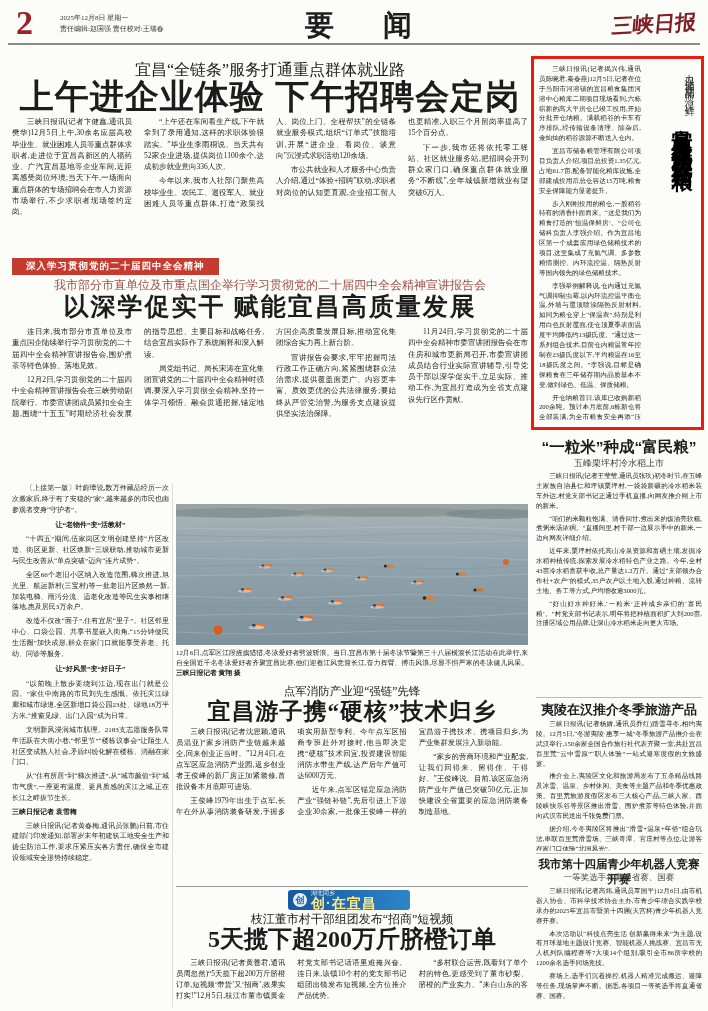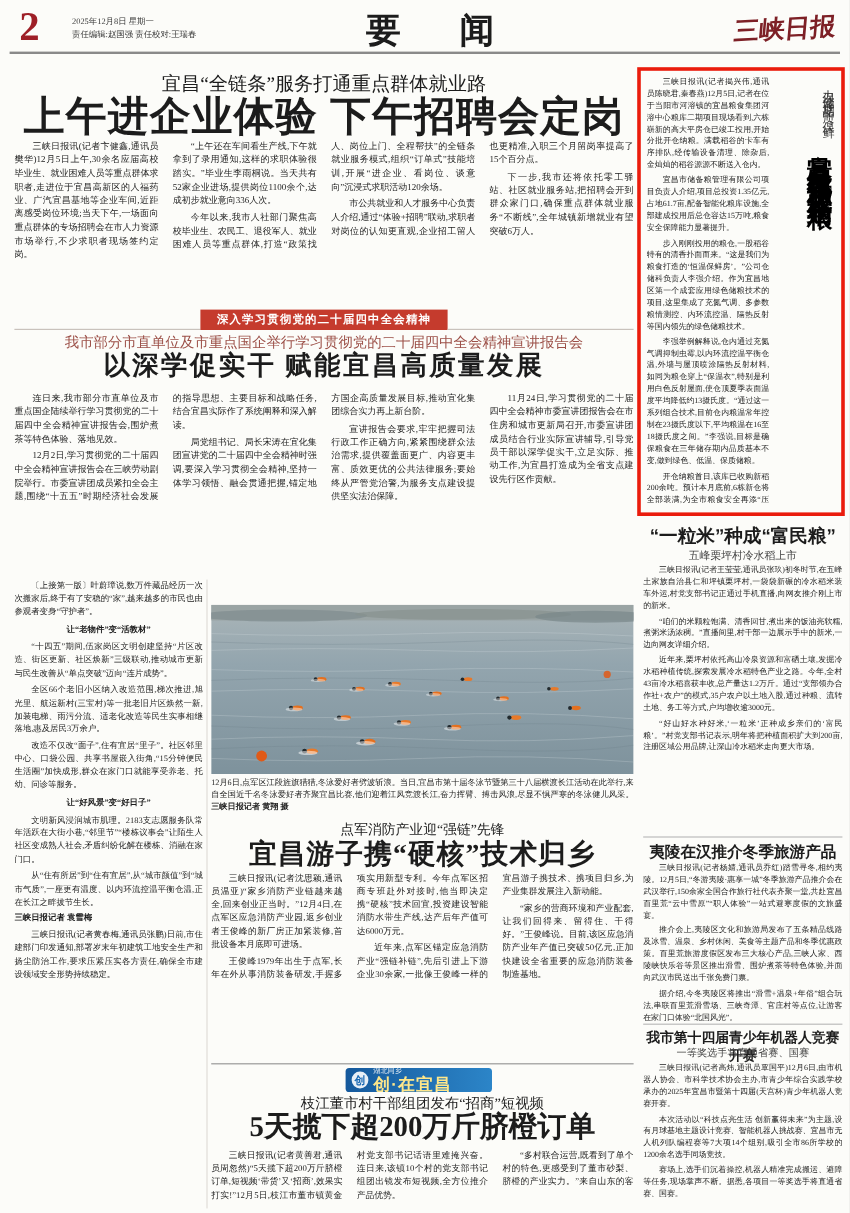--- a/index.html
+++ b/index.html
@@ -8,21 +8,21 @@
   .abs{position:absolute;}
   .sans{font-family:"Liberation Sans","DejaVu Sans",sans-serif;}
   .center{text-align:center;}
   .bold{font-weight:bold;}
   .cols{column-gap:12px;text-align:justify;}
   .body-text{text-align:justify;}
   .body-text p{margin:0 0 3px 0;text-indent:2em;line-height:inherit;}
   .body-text p.sub{text-indent:0;text-align:center;font-weight:bold;margin:4px 0;}
   .body-text p.byline{text-indent:0;text-align:left;font-weight:bold;}
   .hairline{background:#9a9a9a;height:1px;}
-  .banner-row{display:flex;align-items:flex-end;}
+  .banner-row{display:flex;align-items:flex-start;flex-direction:column;}
   .banner-row .line{flex:1;height:1px;background:#c9c2bc;}
   .red-banner{color:#fff;font-size:9.5px;font-weight:bold;padding:2px 14px;letter-spacing:1px;}
   .vertical{writing-mode:vertical-rl;}
   .redbox{box-sizing:border-box;display:flex;}
   .caption{font-size:6.8px;line-height:1.5;text-align:justify;color:#222;}
   .caption .credit{font-weight:bold;white-space:nowrap;}
   .ad{display:flex;align-items:center;border-radius:3px;color:#fff;overflow:hidden;
       font-family:"Liberation Sans","DejaVu Sans",sans-serif;}
   .ad .emblem{width:14px;height:14px;border-radius:50%;background:#fff;opacity:.9;margin:0 4px 0 5px;
       display:flex;align-items:center;justify-content:center;color:#1a6ab5;font-size:9px;font-weight:bold;}
@@ -52,38 +52,39 @@
     <p>下一步,我市还将依托零工驿站、社区就业服务站,把招聘会开到群众家门口,确保重点群体就业服务“不断线”,全年城镇新增就业有望突破6万人。</p>
   </div>
 
   <div class="abs banner-row" style="left:12px;top:258px;width:516px;">
     <div class="line"></div>
     <div class="red-banner sans" style="background:#c53b2d;">深入学习贯彻党的二十届四中全会精神</div>
     <div class="line"></div>
   </div>
 
   <div class="abs center" style="left:12px;top:277px;width:516px;font-size:12px;color:#9c5048;">我市部分市直单位及市重点国企举行学习贯彻党的二十届四中全会精神宣讲报告会</div>
-  <div class="abs center bold" style="left:12px;top:290px;width:516px;font-size:22px;letter-spacing:2px;">以深学促实干  赋能宜昌高质量发展</div>
+  <div class="abs center bold" style="left:12px;top:290px;width:516px;font-size:25px;letter-spacing:2px;">以深学促实干  赋能宜昌高质量发展</div>
   <div class="abs cols body-text" style="left:12px;top:326px;width:516px;height:150px;column-count:4;font-size:7.5px;line-height:1.5;overflow:hidden;">
     <p>连日来,我市部分市直单位及市重点国企陆续举行学习贯彻党的二十届四中全会精神宣讲报告会,围炉煮茶等特色体验、落地见效。</p>
     <p>12月2日,学习贯彻党的二十届四中全会精神宣讲报告会在三峡劳动剧院举行。市委宣讲团成员紧扣全会主题,围绕“十五五”时期经济社会发展的指导思想、主要目标和战略任务,结合宜昌实际作了系统阐释和深入解读。</p>
     <p>局党组书记、局长宋涛在宜化集团宣讲党的二十届四中全会精神时强调,要深入学习贯彻全会精神,坚持一体学习领悟、融会贯通把握,锚定地方国企高质量发展目标,推动宜化集团综合实力再上新台阶。</p>
     <p>宣讲报告会要求,牢牢把握司法行政工作正确方向,紧紧围绕群众法治需求,提供覆盖面更广、内容更丰富、质效更优的公共法律服务;要始终从严管党治警,为服务支点建设提供坚实法治保障。</p>
     <p>11月24日,学习贯彻党的二十届四中全会精神市委宣讲团报告会在市住房和城市更新局召开,市委宣讲团成员结合行业实际宣讲辅导,引导党员干部以深学促实干,立足实际、推动工作,为宜昌打造成为全省支点建设先行区作贡献。</p>
   </div>
 
   <div class="abs body-text" style="left:12px;top:483px;width:157px;height:524px;font-size:7px;line-height:1.55;overflow:hidden;">
     <p>〔上接第一版〕叶蔚璋说,数万件藏品经历一次次搬家后,终于有了安稳的“家”,越来越多的市民也由参观者变身“守护者”。</p>
     <p class="sub">让“老物件”变“活教材”</p>
     <p>“十四五”期间,伍家岗区文明创建坚持“片区改造、街区更新、社区焕新”三级联动,推动城市更新与民生改善从“单点突破”迈向“连片成势”。</p>
     <p>全区66个老旧小区纳入改造范围,梯次推进,旭光里、航运新村(三宝村)等一批老旧片区焕然一新,加装电梯、雨污分流、适老化改造等民生实事相继落地,惠及居民3万余户。</p>
     <p>改造不仅改“面子”,住有宜居“里子”。社区邻里中心、口袋公园、共享书屋嵌入街角,“15分钟便民生活圈”加快成形,群众在家门口就能享受养老、托幼、问诊等服务。</p>
     <p class="sub">让“好风景”变“好日子”</p>
+    <p>“以前晚上散步要绕到江边,现在出门就是公园。”家住中南路的市民刘先生感慨。依托滨江绿廊和城市绿道,全区新增口袋公园23处、绿地18万平方米,“推窗见绿、出门入园”成为日常。</p>
     <p>文明新风浸润城市肌理。2183支志愿服务队常年活跃在大街小巷,“邻里节”“楼栋议事会”让陌生人社区变成熟人社会,矛盾纠纷化解在楼栋、消融在家门口。</p>
-    <p>从“住有所居”到“住有宜居”,从“城市颜值”到“城市气质”,一座更有温度、以内环流控温平衡仓温,正在长江之畔拔节生长。</p>
+    <p>从“住有所居”到“梯次推进”,从“城市颜值”到“城市气质”,一座更有温度、更具质感的滨江之城,正在长江之畔拔节生长。</p>
     <p class="byline">三峡日报记者 袁雪梅</p>
     <p>三峡日报讯(记者黄春梅,通讯员张鹏)日前,市住建部门印发通知,部署岁末年初建筑工地安全生产和扬尘防治工作,要求压紧压实各方责任,确保全市建设领域安全形势持续稳定。</p>
   </div>
   <div class="abs" style="left:172px;top:483px;width:1px;height:524px;background:#e0ddd8;"></div>
 
   <div class="abs" style="left:176px;top:504px;width:352px;height:141px;">
     <svg width="352" height="141" viewBox="0 0 352 141" xmlns="http://www.w3.org/2000/svg">
       <defs>
         <linearGradient id="water" x1="0" y1="0" x2="0" y2="1">
           <stop offset="0" stop-color="#aab5b8"></stop>

